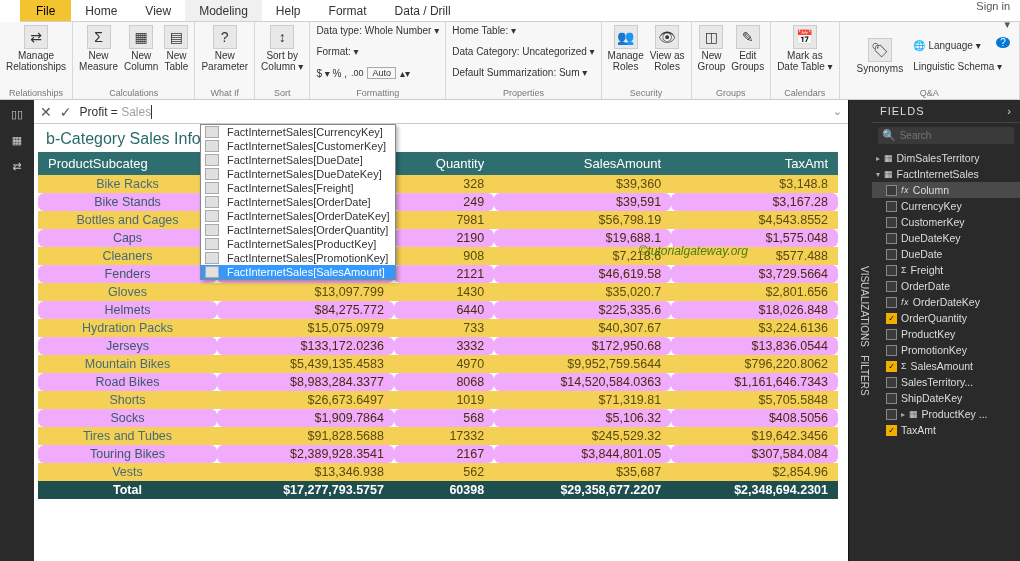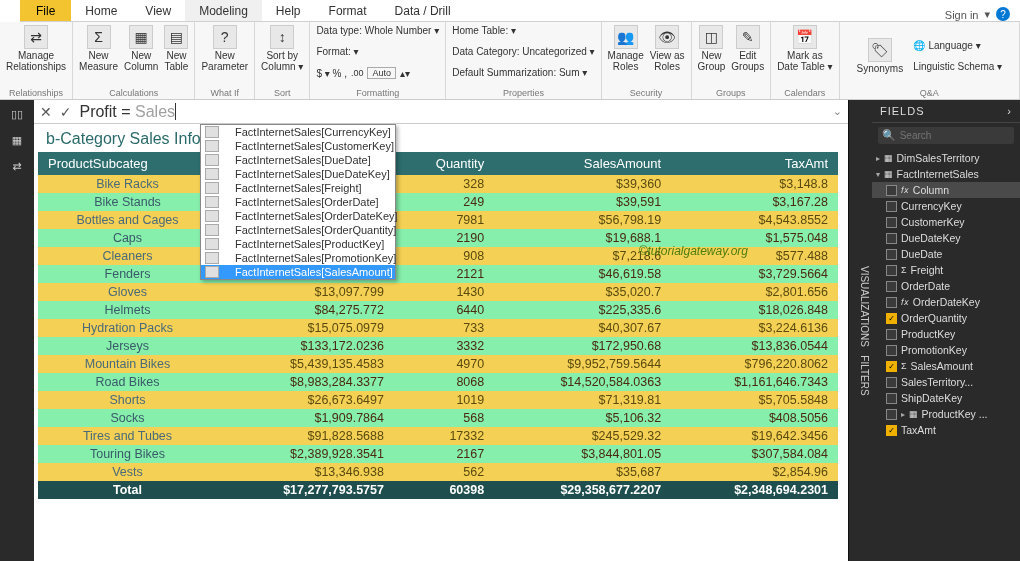--- a/index.html
+++ b/index.html
@@ -4,61 +4,61 @@
 <style>
 * { box-sizing: border-box; margin: 0; padding: 0; font-family: "Segoe UI", Arial, sans-serif; }
 body { width: 1020px; height: 561px; overflow: hidden; background: #fff; font-size: 11px; }
 
 
 .tabbar { height: 22px; display: flex; align-items: stretch; background: #fff; border-bottom: 1px solid #d0d0d0; margin-left: 20px; }
 .tab-file { background: #f4c430; color: #000; padding: 0 16px; display: flex; align-items: center; font-size: 12px; }
 .tab { padding: 0 14px; display: flex; align-items: center; font-size: 12px; color: #333; }
 .tab.active { background: #f0f0f0; }
 .tabbar .spacer { flex: 1; }
-.signin { padding: 0 10px; display: flex; align-items: flex-end; gap: 6px; color: #555; }
+.signin { padding: 0 10px; display: flex; align-items: flex-end; gap: 6px; color: #555; flex-direction: column; }
 .help-circle { width: 14px; height: 14px; border-radius: 50%; background: #0078d4; color: #fff; display: flex; align-items: center; justify-content: center; font-size: 10px; }
 
 
 .ribbon { height: 78px; display: flex; background: #f7f7f7; border-bottom: 1px solid #ccc; }
 .rgroup { border-right: 1px solid #d8d8d8; padding: 3px 6px 1px; display: flex; flex-direction: column; align-items: center; justify-content: space-between; }
 .rgroup .items { display: flex; gap: 6px; align-items: flex-start; flex: 1; }
 .rbtn { display: flex; flex-direction: column; align-items: center; gap: 1px; color: #333; font-size: 10px; text-align: center; line-height: 11px; cursor: pointer; }
 .ricon { width: 24px; height: 24px; background: #e8e8e8; border: 1px solid #ccc; display: flex; align-items: center; justify-content: center; font-size: 14px; }
 .rlabel-small { font-size: 9px; color: #777; margin-top: 1px; }
 .propcol { display: flex; flex-direction: column; gap: 10px; font-size: 10px; color: #333; }
 .proprow { white-space: nowrap; }
 
 
 .main { display: flex; height: calc(561px - 100px); }
 .leftbar { width: 34px; background: #2a2a2a; display: flex; flex-direction: column; align-items: center; padding-top: 6px; gap: 10px; }
 .leftbar .licon { width: 20px; height: 16px; color: #ccc; display:flex; align-items:center; justify-content:center; }
 
 .center { flex: 1; display: flex; flex-direction: column; position: relative; background: #fff; }
 .formulabar { height: 24px; display: flex; align-items: center; border-bottom: 1px solid #ccc; background: #fff; padding: 0 6px; gap: 8px; }
 .fx-btn { font-size: 14px; color: #555; cursor: pointer; }
-.formula-input { flex: 1; font-size: 16px; color: #333; font-family: Consolas, monospace; }
+.formula-input { flex: 1; font-size: 12px; color: #333; font-family: Consolas, monospace; }
 .formula-input .gray { color: #a0a0a0; }
 .formula-caret { border-left: 1px solid #333; }
 
 .reportarea { flex: 1; position: relative; overflow: hidden; background: #fff; padding: 4px 0 0 4px; }
 .table-title { font-size: 16px; color: #2b6a6a; padding: 2px 0 4px 8px; }
 .datatable { border-collapse: collapse; width: 800px; }
 .datatable th { background: #2e6e6e; color: #fff; font-weight: 400; text-align: right; padding: 4px 10px; font-size: 13px; }
 .datatable th:first-child { text-align: left; }
 .datatable td { padding: 2px 10px; font-size: 12.5px; text-align: right; color: #5a4a10; }
 .datatable td:first-child { text-align: center; color: #4a6a7a; }
 .datatable tr.yellow td { background: #f4d154; }
-.datatable tr.orange td { background: #86efac; color: #4a2a10; }
+.datatable tr.orange td { background: #f0abfc; color: #4a2a10; border-radius: 6px; }
 .datatable tr.orange td:first-child { color: #3a5a6a; }
 .datatable tr.total td { background: #1e4e4e; color: #fff; font-weight: bold; }
 .datatable tr.total td:first-child { color: #fff; }
 
 
 .autodrop { position: absolute; left: 166px; top: 0px; width: 196px; background: #fff; border: 1px solid #888; box-shadow: 2px 2px 4px rgba(0,0,0,0.3); z-index: 50; }
-.autodrop .aitem { display: flex; align-items: center; gap: 16px; padding: 1px 4px; font-size: 11px; color: #333; }
+.autodrop .aitem { display: flex; align-items: center; gap: 8px; padding: 1px 4px; font-size: 11px; color: #333; }
 .autodrop .aitem.sel { background: #3399ff; color: #fff; }
 .aicon { width: 14px; height: 12px; background: #e0e0e0; border: 1px solid #aaa; flex-shrink: 0; }
 
 
 .rightpanels { display: flex; }
 .sidetab { width: 24px; background: #2a2a2a; color: #ccc; writing-mode: vertical-rl; text-align: center; padding: 8px 2px; font-size: 10px; border-left: 1px solid #111; }
 .fieldspane { width: 148px; background: #2a2a2a; color: #ddd; display: flex; flex-direction: column; }
 .fieldshdr { padding: 5px 8px; font-size: 11px; letter-spacing: 1px; display: flex; align-items: center; justify-content: space-between; border-bottom: 1px solid #444; }
 .fieldsearch { margin: 4px 6px; display: flex; align-items: center; gap: 4px; background: #3a3a3a; padding: 2px 4px; border-radius: 2px; }
 .fieldsearch input { background: transparent; border: none; color: #ccc; font-size: 10px; width: 100%; outline: none; }

